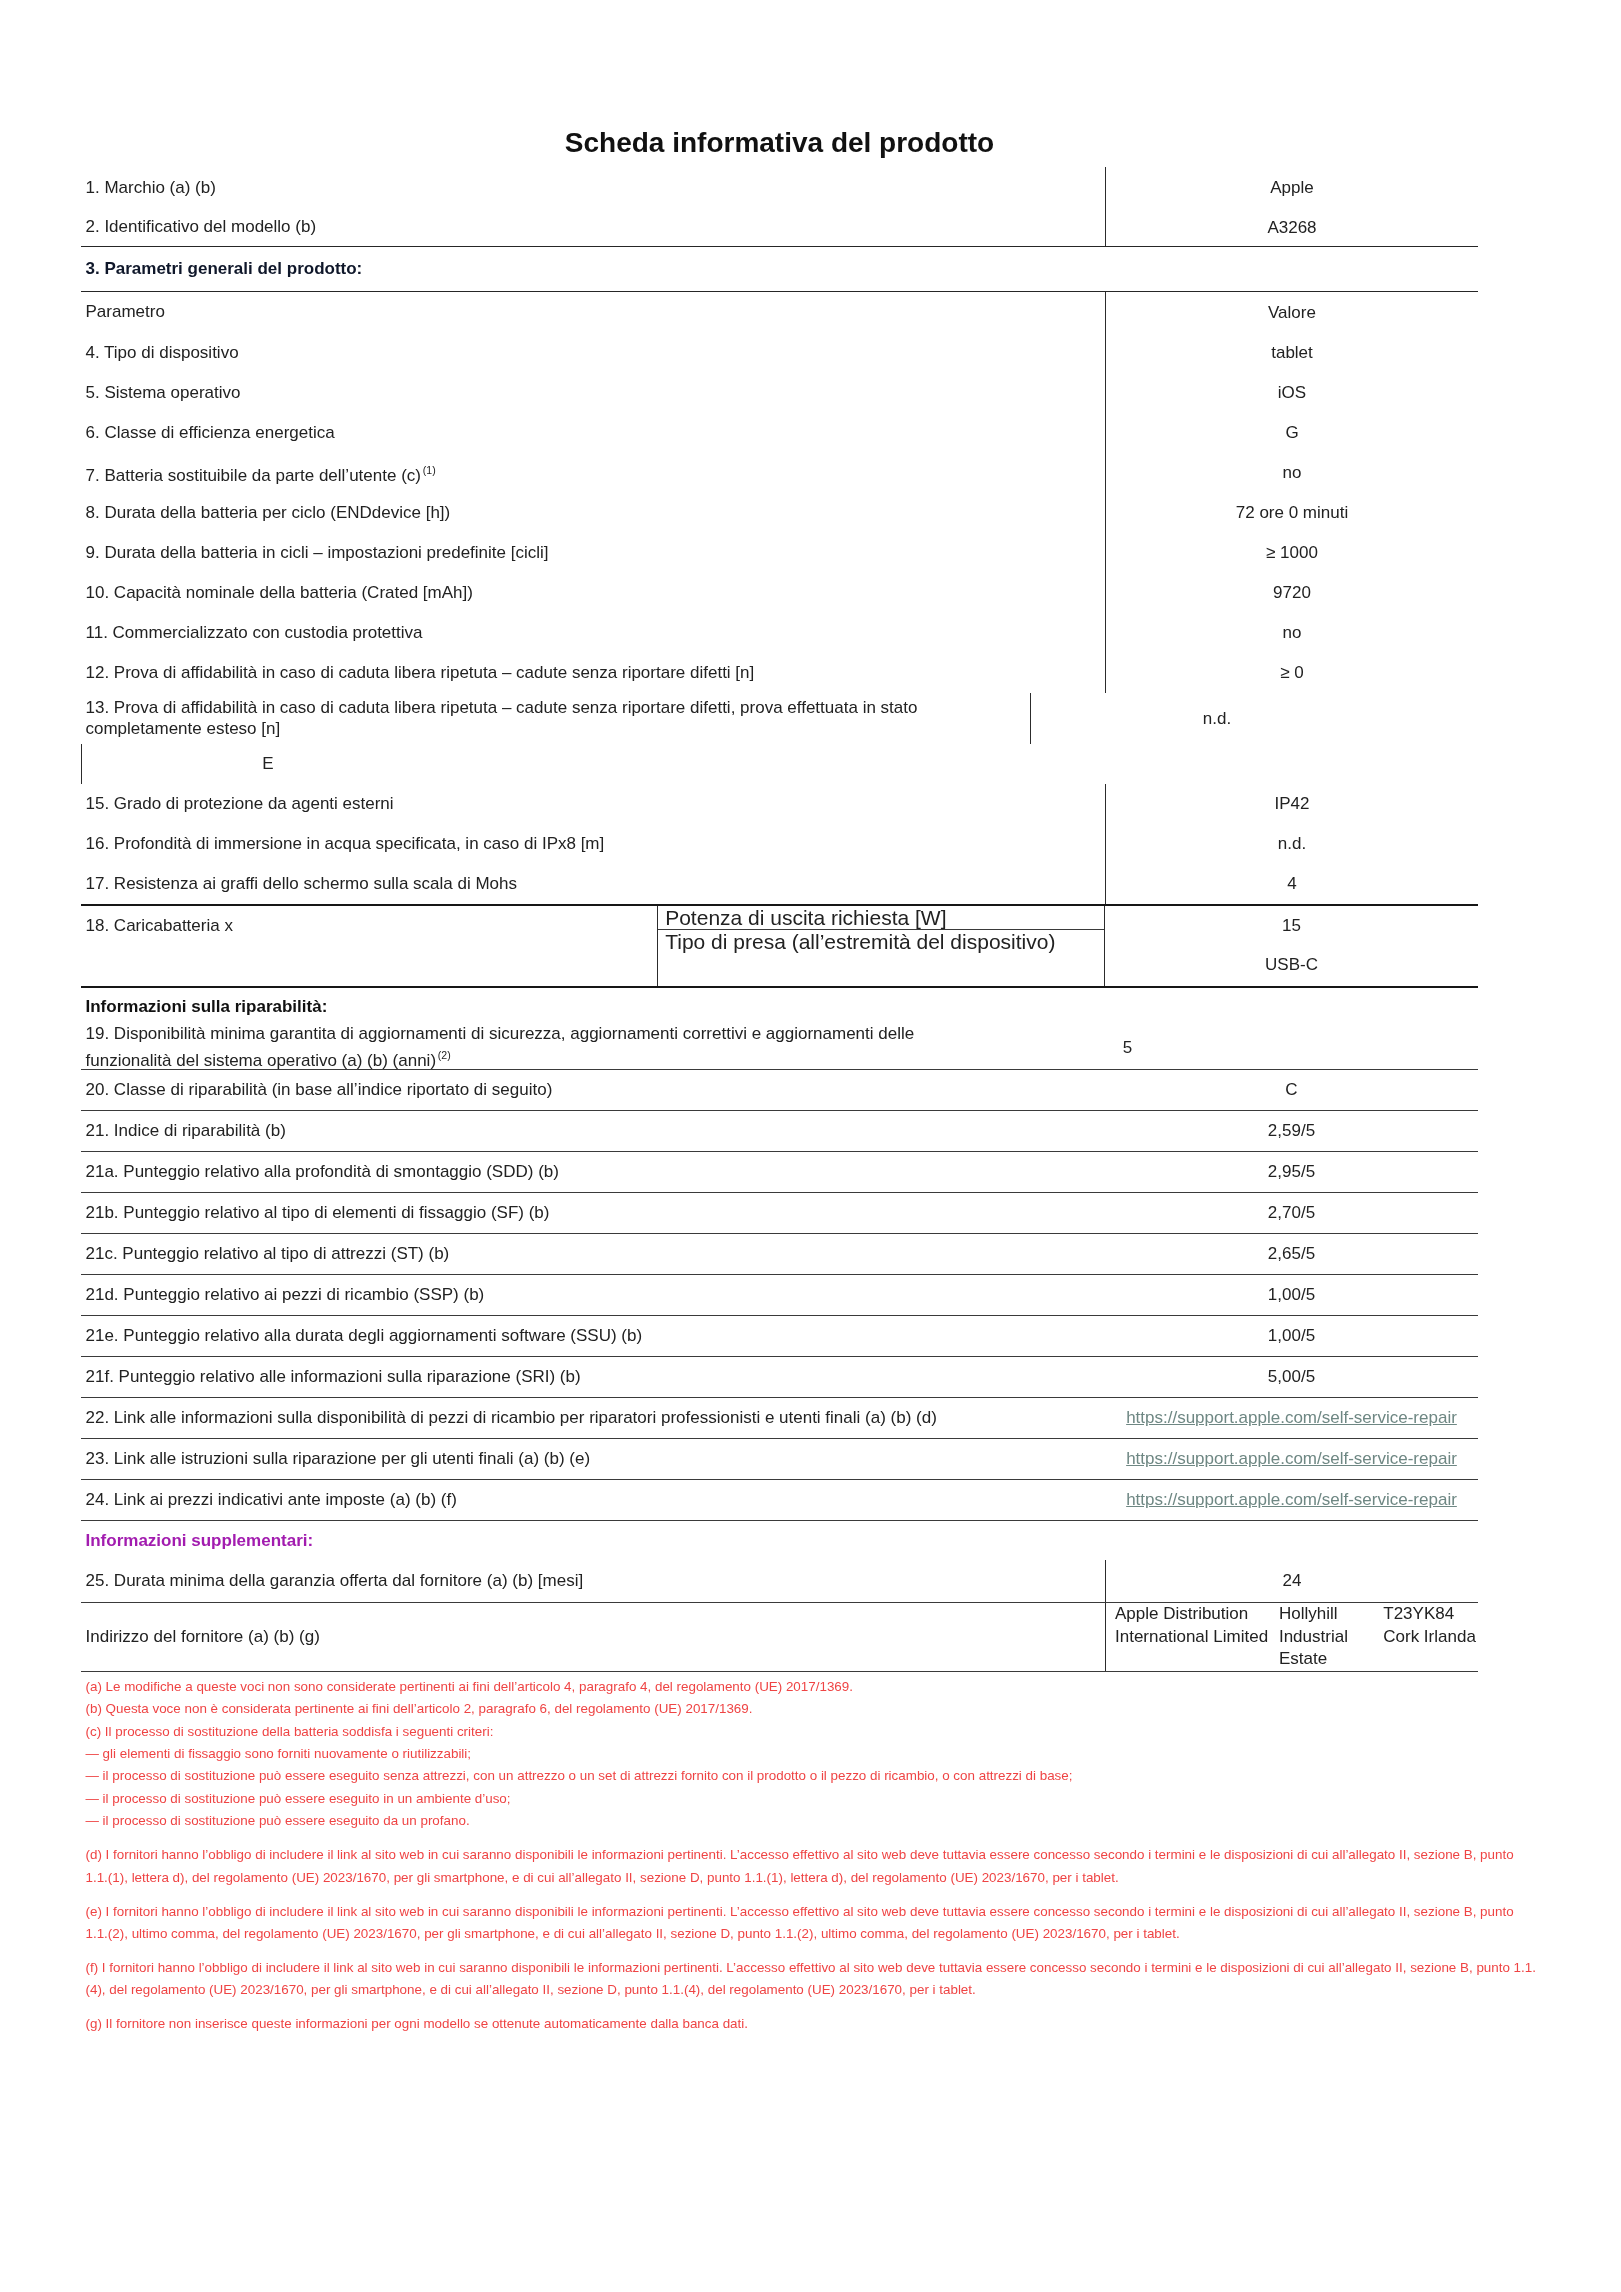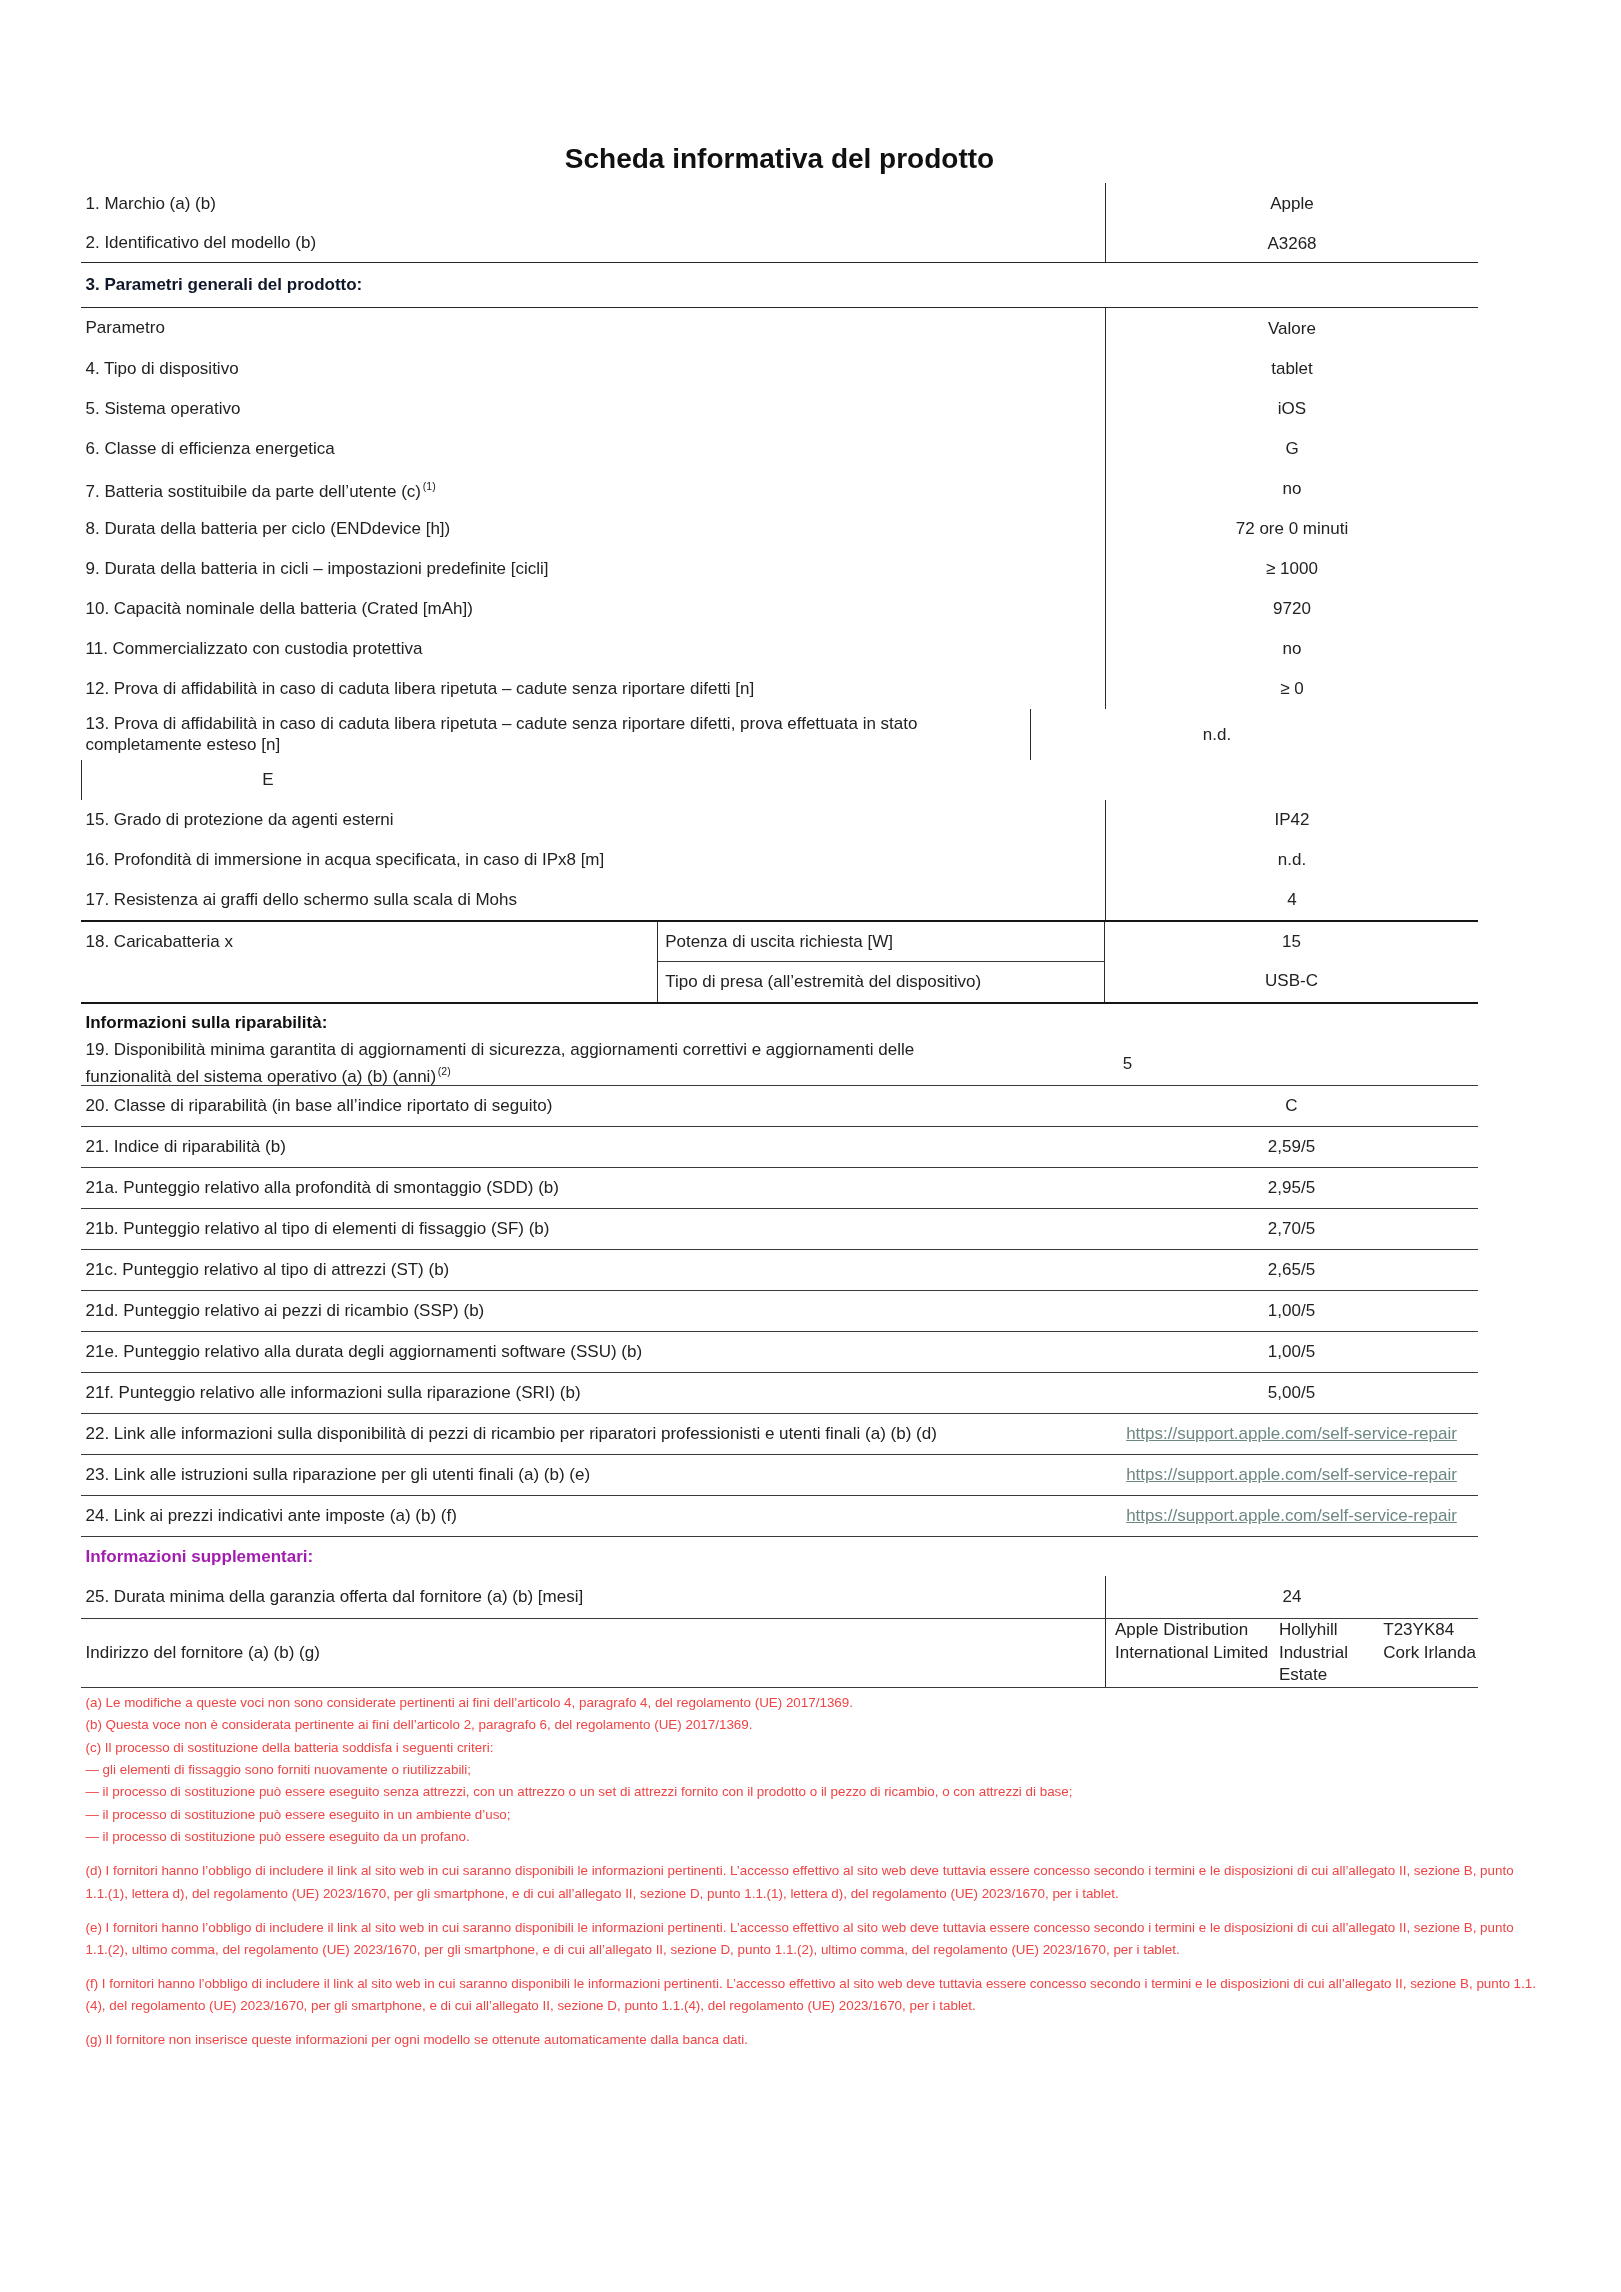--- a/index.html
+++ b/index.html
@@ -2,21 +2,21 @@
 <html style="font-size:14.3px"><head>
 <meta charset="utf-8">
 <style>
   html,body{margin:0;padding:0;}
   body{
     width:1622px;height:2293px;background:#ffffff;position:relative;
     font-family:"Liberation Sans", sans-serif;color:#222;
     -webkit-font-smoothing:antialiased;
   }
   *{box-sizing:border-box;}
-  .sheet{position:absolute;left:81px;top:142px;width:1397px;}
+  .sheet{position:absolute;left:81px;top:126px;width:1397px;}
   .title{
     text-align:center;font-size:28px;font-weight:700;color:#111;
     line-height:34px;margin:0 0 7.2px 0;
   }
   
   .r{display:flex;align-items:center;}
   .lbl{flex:1;padding-left:4.5px;font-size:17px;line-height:20.6px;}
   .val{
     width:373px;align-self:stretch;display:flex;align-items:center;justify-content:center;
     text-align:center;font-size:17px;
@@ -34,21 +34,21 @@
   }
   .sec2{height:38px;display:flex;align-items:center;padding-left:4.5px;font-size:17px;font-weight:700;color:#111;}
   .sec3{height:39px;display:flex;align-items:center;padding-left:4.5px;font-size:17px;font-weight:700;color:#a21caf;}
   
   .charger{
     display:flex;height:84px;
     border-top:2.7px solid #161616;border-bottom:2.7px solid #161616;
   }
   .charger .clbl{flex:1;height:39px;display:flex;align-items:center;padding-left:4.5px;font-size:17px;}
   .charger .mid{width:448px;border-left:1.3px solid #2c2c2c;border-right:1.3px solid #2c2c2c;display:flex;flex-direction:column;}
-  .charger .mid .sub{height:40px;display:flex;align-items:center;padding-left:7.2px;font-size:17px;}
+  .charger .mid .sub{height:24px;display:flex;align-items:center;padding-left:7.2px;font-size:21px;}
   .charger .mid .sub.first{border-bottom:1.3px solid #3a3a3a;}
   .charger .vcol{width:373px;display:flex;flex-direction:column;}
   .charger .vcol .sub{height:39px;display:flex;align-items:center;justify-content:center;font-size:17px;}
   
   .w1060{max-width:949px;}
   .w960{max-width:860px;}
   
   .link{text-decoration:underline;cursor:pointer;}
   
   .addr{

